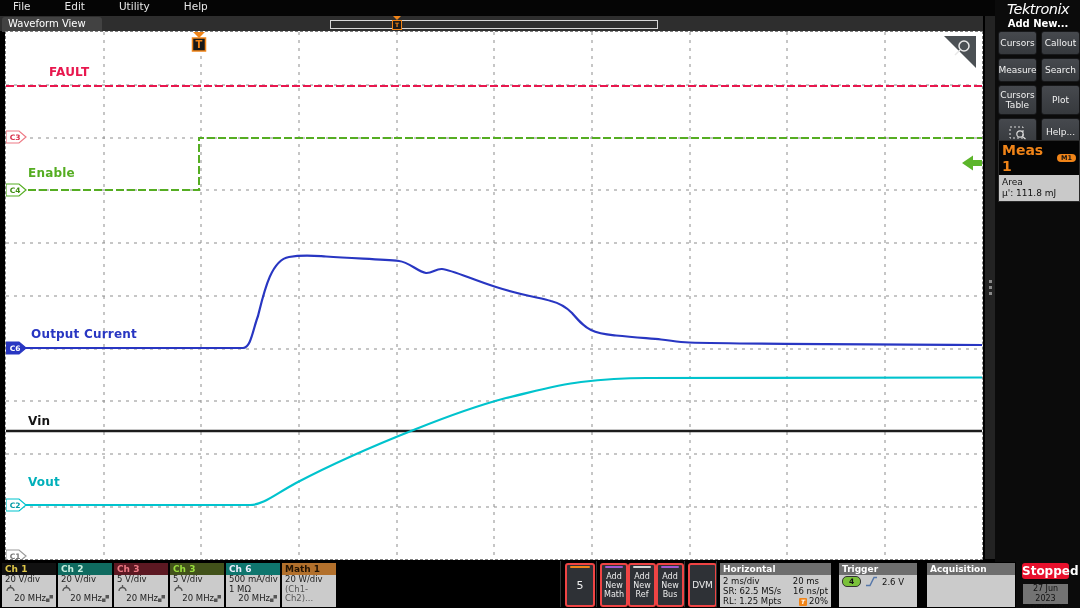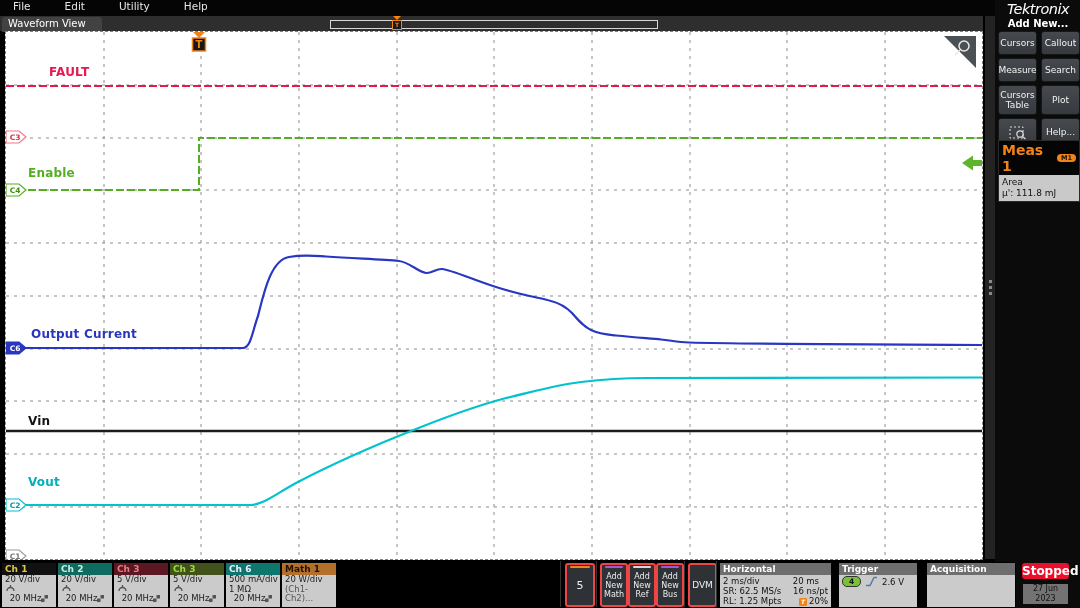--- a/index.html
+++ b/index.html
@@ -29,21 +29,21 @@
   .sbtn{background:linear-gradient(#46494e,#36393d);border:1px solid #17181a;border-radius:3px;color:#f2f2f2;font-size:9px;min-height:20px;display:flex;align-items:center;justify-content:center;text-align:center;line-height:10px;padding:1px 0;}
   .meas{left:998px;top:140px;width:80px;border:1px solid #2a2a2a;}
   .meas-h{background:#050505;display:flex;justify-content:space-between;align-items:center;padding:1px 3px;}
   .meas-title{color:#f08418;font-size:14px;font-weight:bold;}
   .meas-chip{background:#f08418;color:#111;font-size:6.5px;font-weight:bold;border-radius:5px;padding:0 4px;line-height:8px;}
   .meas-b{background:#c9c9c9;color:#111;font-size:9px;padding:2px 3px;line-height:11px;}
   
   .badge{top:562px;width:54px;height:44px;background:#cbcbcb;border:1px solid #000;}
   .badge-h{height:12px;font-size:9px;font-weight:bold;padding:0 0 0 3px;line-height:12px;white-space:nowrap;}
   .badge-b{padding:0 2px 0 3px;font-size:8.5px;color:#222;line-height:9.5px;}
-  .badge-row{display:flex;justify-content:center;align-items:center;}
+  .badge-row{display:flex;justify-content:flex-end;align-items:center;}
   .vbtn{top:563px;height:40px;background:#2e3136;border:2px solid #ef4444;border-radius:3px;color:#eee;display:flex;flex-direction:column;align-items:center;justify-content:center;font-size:8px;line-height:9px;text-align:right;}
   .stripe{position:absolute;top:1px;left:3px;right:3px;height:2px;border-radius:1px;}
   .panel{top:562px;height:44px;background:#cbcbcb;border:1px solid #000;}
   .panel-h{height:12px;background:#6e6e6e;color:#fff;font-size:9px;font-weight:bold;padding-left:3px;line-height:12px;}
   .panel-b{font-size:8.5px;color:#111;padding:1px 3px;line-height:10px;}
   .hrow{display:flex;justify-content:space-between;}
   .t-ico{display:inline-block;width:8px;height:8px;background:#f08418;color:#fff;font-size:6px;font-weight:bold;text-align:center;line-height:8px;border-radius:1px;margin-right:2px;}
   .src-pill{display:inline-block;width:17px;height:9px;background:#7ac139;border:1px solid #333;border-radius:5px;color:#111;font-size:7.5px;font-weight:bold;text-align:center;line-height:9px;}
   .stopped{left:1022px;top:563px;width:47px;height:16px;background:#e8112d;border-radius:3px;color:#fff;font-size:12px;font-weight:bold;text-align:center;line-height:16px;}
   .datetime{left:1023px;top:584px;width:45px;height:20px;background:#737373;color:#111;font-size:8px;text-align:center;line-height:10px;}

